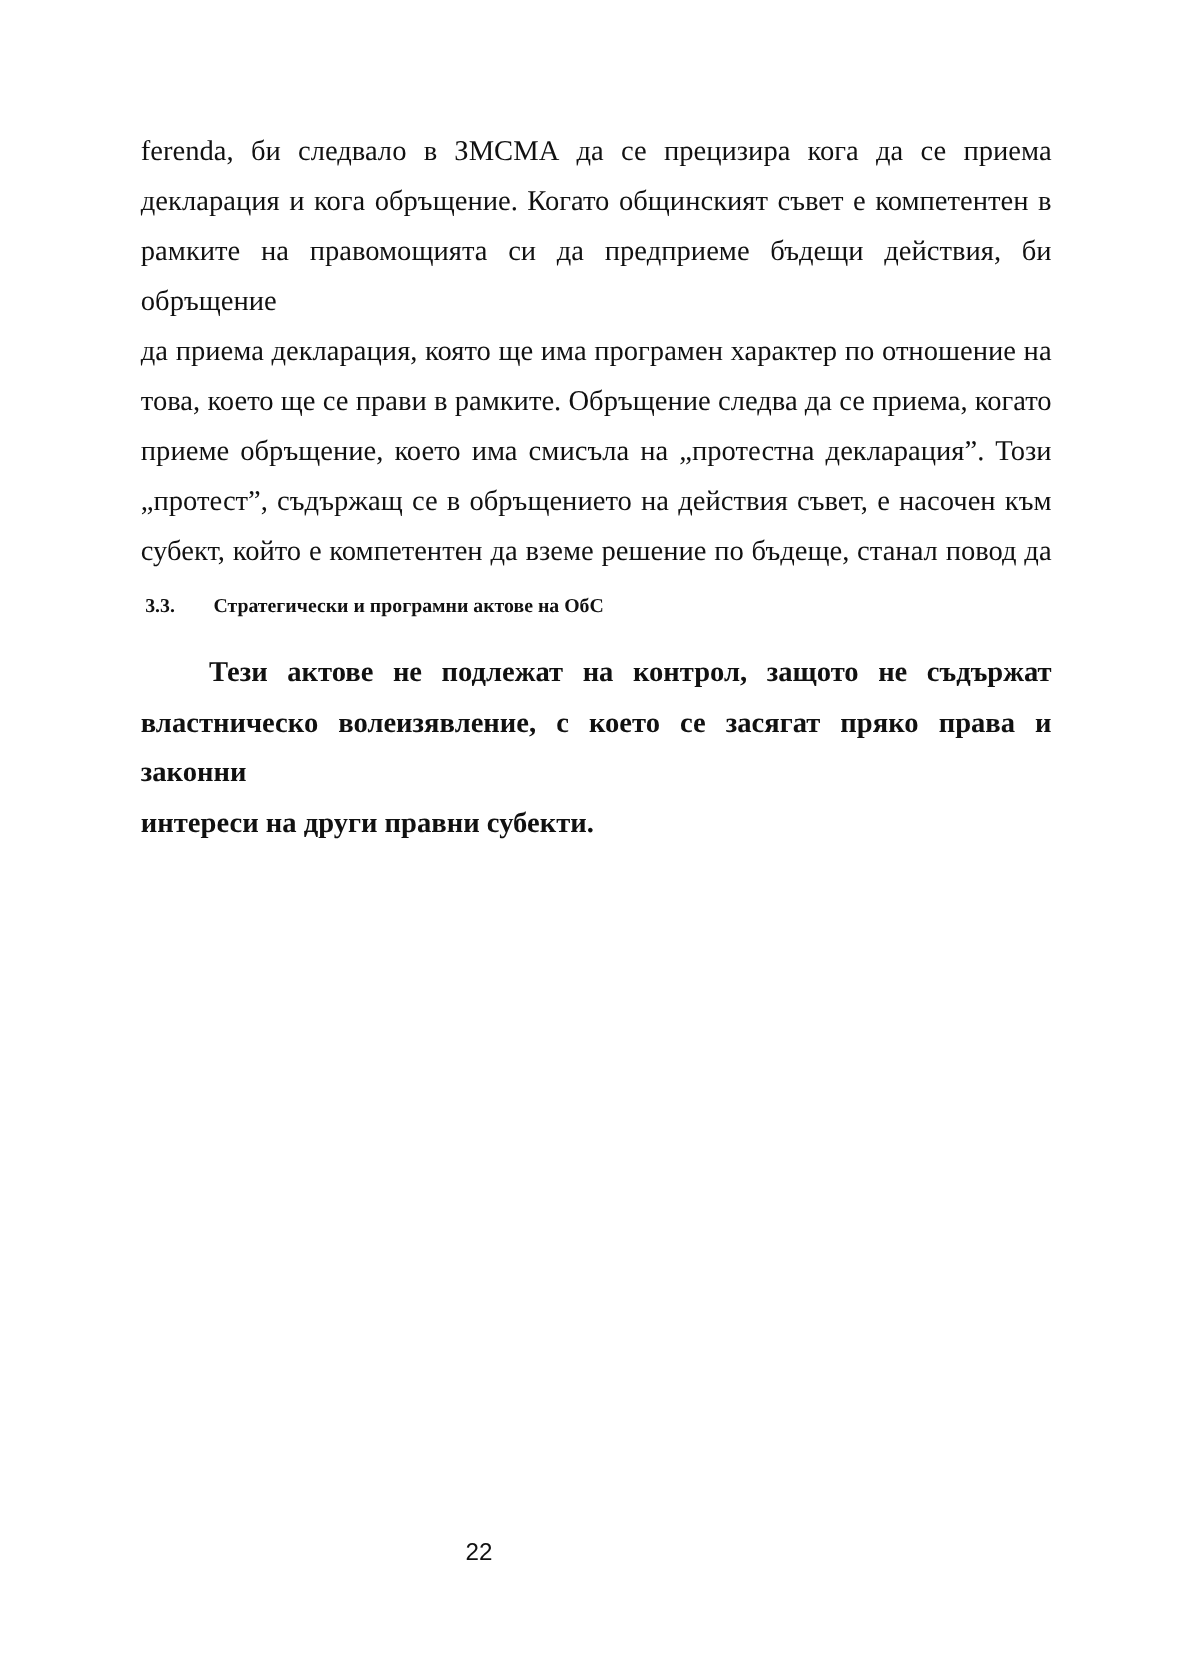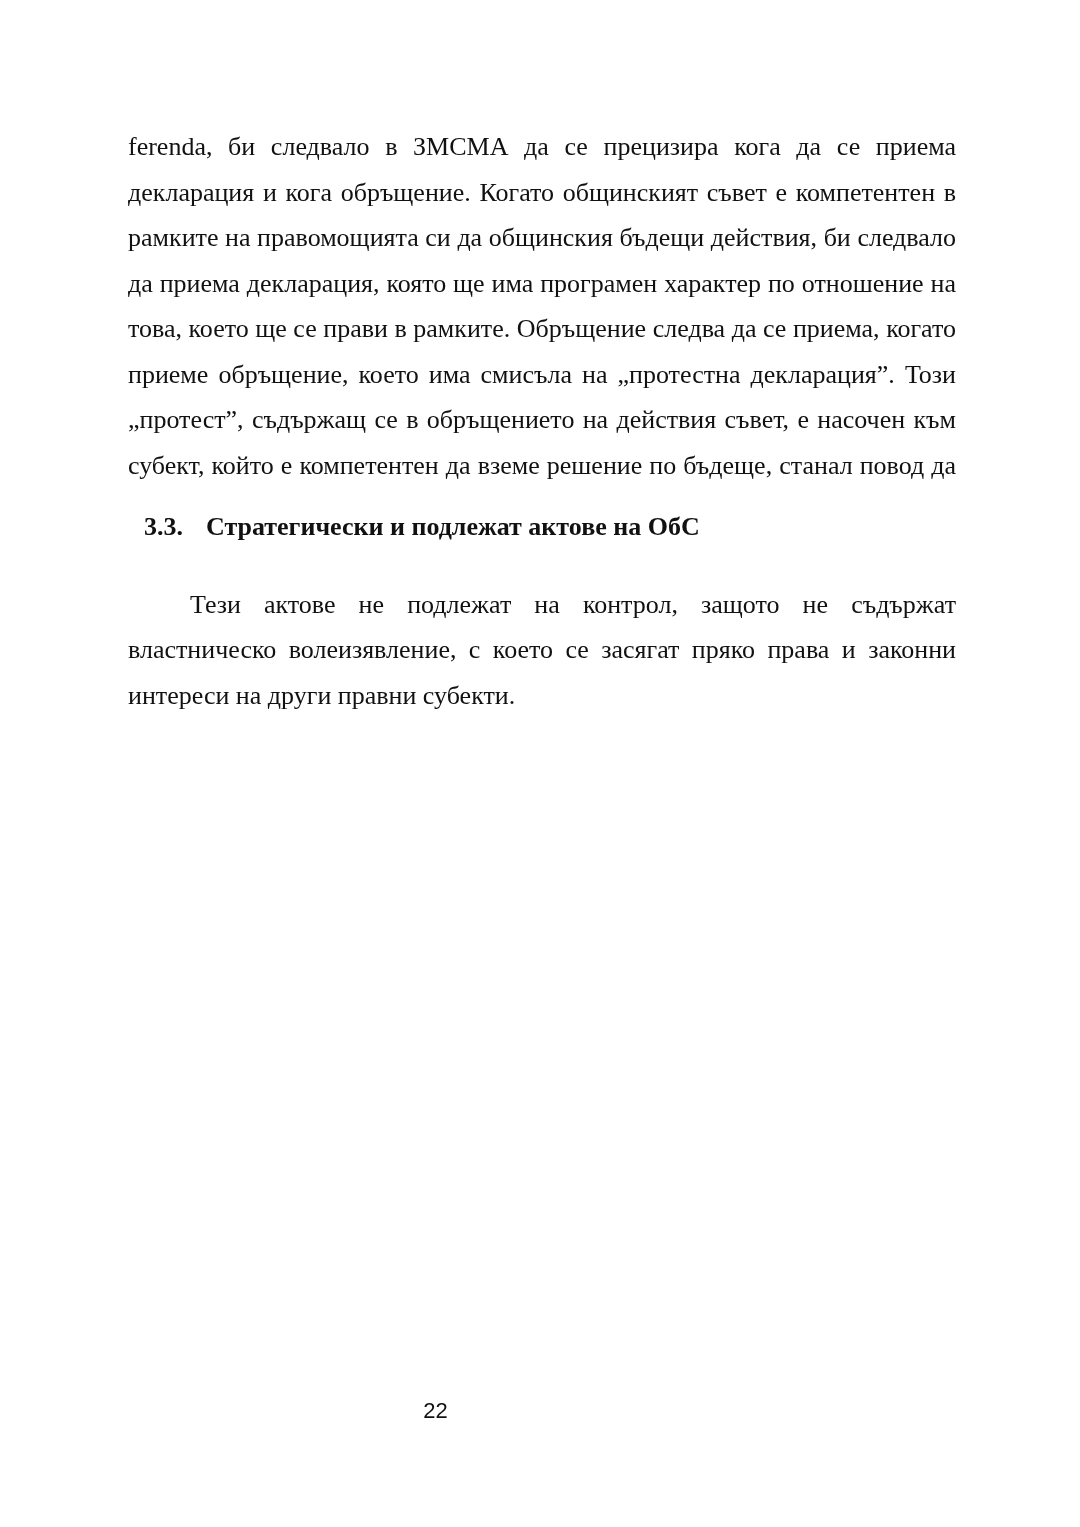--- a/index.html
+++ b/index.html
@@ -12,21 +12,21 @@
     width: 1080px;
     height: 1527px;
     background: #ffffff;
     overflow: hidden;
     font-family: "Liberation Serif", "DejaVu Serif", serif;
     color: #111111;
   }
   .content {
     position: absolute;
     left: 128px;
-    top: 124px;
+    top: 114px;
     width: 828px;
   }
   .para {
     margin: 0;
     padding: 0;
     font-size: 26px;
     line-height: 45.5px;
   }
   .line {
     display: block;
@@ -34,33 +34,34 @@
   }
   
   .line.j {
     text-align: justify;
     text-align-last: justify;
   }
   .line.indent {
     text-indent: 62px;
   }
   .heading {
-    margin: 16px;
+    margin: 4px;
     padding: 0;
-    font-size: 26px;
+    font-size: 18px;
     line-height: 45.5px;
     font-weight: bold;
     display: flex;
   }
   .heading .hnum {
     width: 62px;
     flex: 0 0 auto;
   }
   .para.p2 {
-    margin-top: 32px;
+    margin-top: 15px;
+    font-weight: bold;
   }
   .pagenum {
     position: absolute;
     left: 0;
     top: 1398px;
     width: 871px;
     text-align: center;
     font-family: "Liberation Sans", "DejaVu Sans", sans-serif;
     font-size: 22px;
     color: #111111;
@@ -68,31 +69,31 @@
 </style>
 </head>
 <body>
 
 <div class="page">
   <div class="content">
 
     <p class="para">
       <span class="line j">ferenda, би следвало в ЗМСМА да се прецизира кога да се приема</span>
       <span class="line j">декларация и кога обръщение. Когато общинският съвет е компетентен в</span>
-      <span class="line j">рамките на правомощията си да общинския бъдещи действия, би следвало</span>
+      <span class="line j">рамките на правомощията си да предприеме бъдещи действия, би обръщение</span>
       <span class="line j">да приема декларация, която ще има програмен характер по отношение на</span>
       <span class="line j">това, което ще се прави в рамките. Обръщение следва да се приема, когато</span>
       <span class="line j">приеме обръщение, което има смисъла на „протестна декларация”. Този</span>
       <span class="line j">„протест”, съдържащ се в обръщението на действия съвет, е насочен към</span>
       <span class="line j">субект, който е компетентен да вземе решение по бъдеще, станал повод да</span>
     </p>
 
     <h2 class="heading">
       <span class="hnum">3.3.</span>
-      <span class="htext">Стратегически и подлежат актове на ОбС</span>
+      <span class="htext">Стратегически и програмни актове на ОбС</span>
     </h2>
 
     <p class="para p2">
       <span class="line j indent">Тези актове не подлежат на контрол, защото не съдържат</span>
       <span class="line j">властническо волеизявление, с което се засягат пряко права и законни</span>
       <span class="line">интереси на други правни субекти.</span>
     </p>
 
   </div>
 

